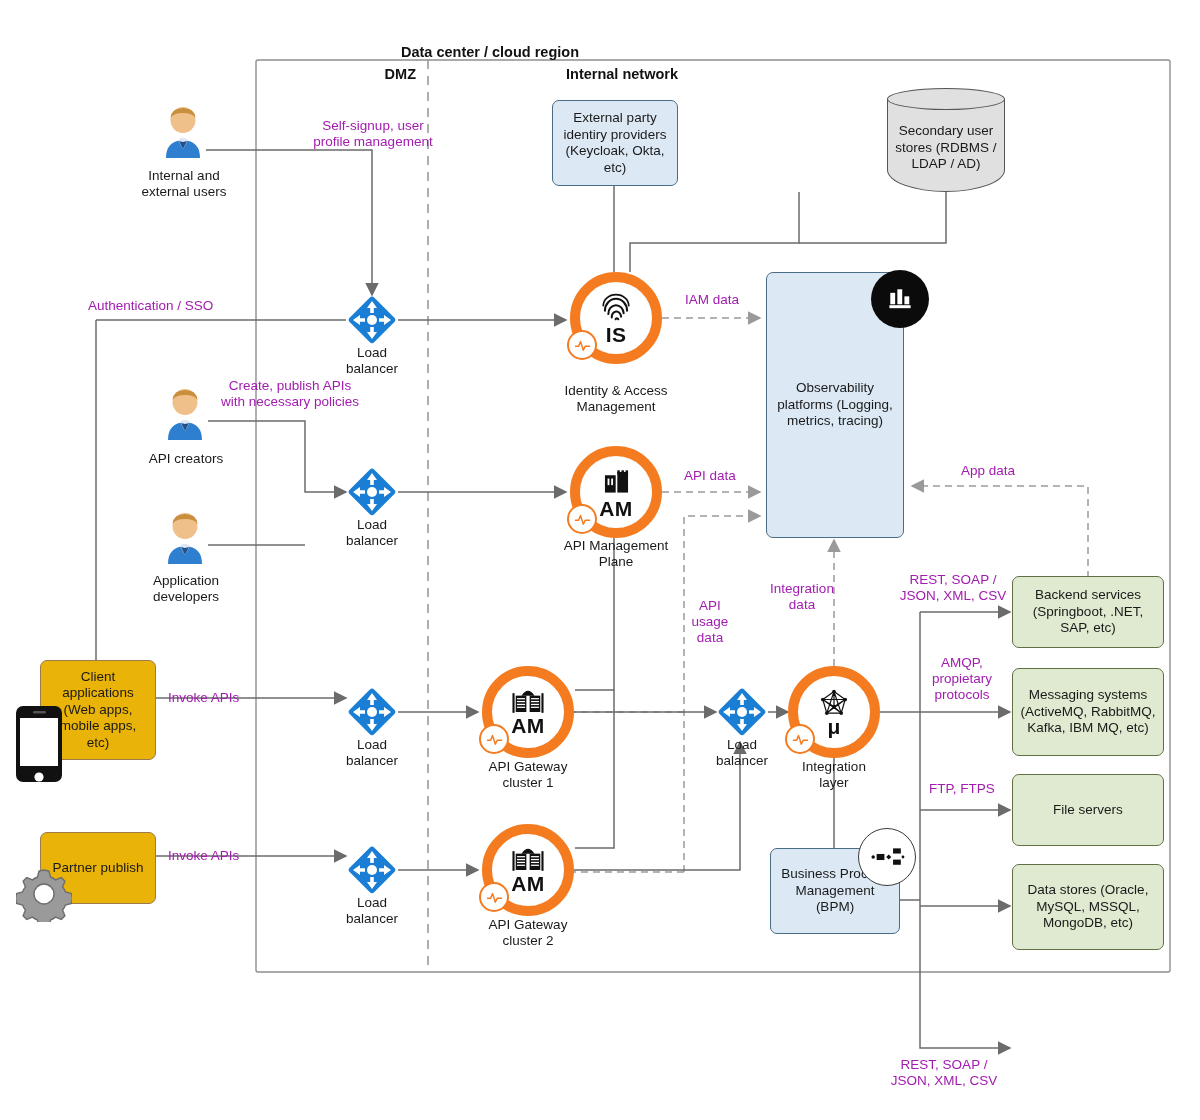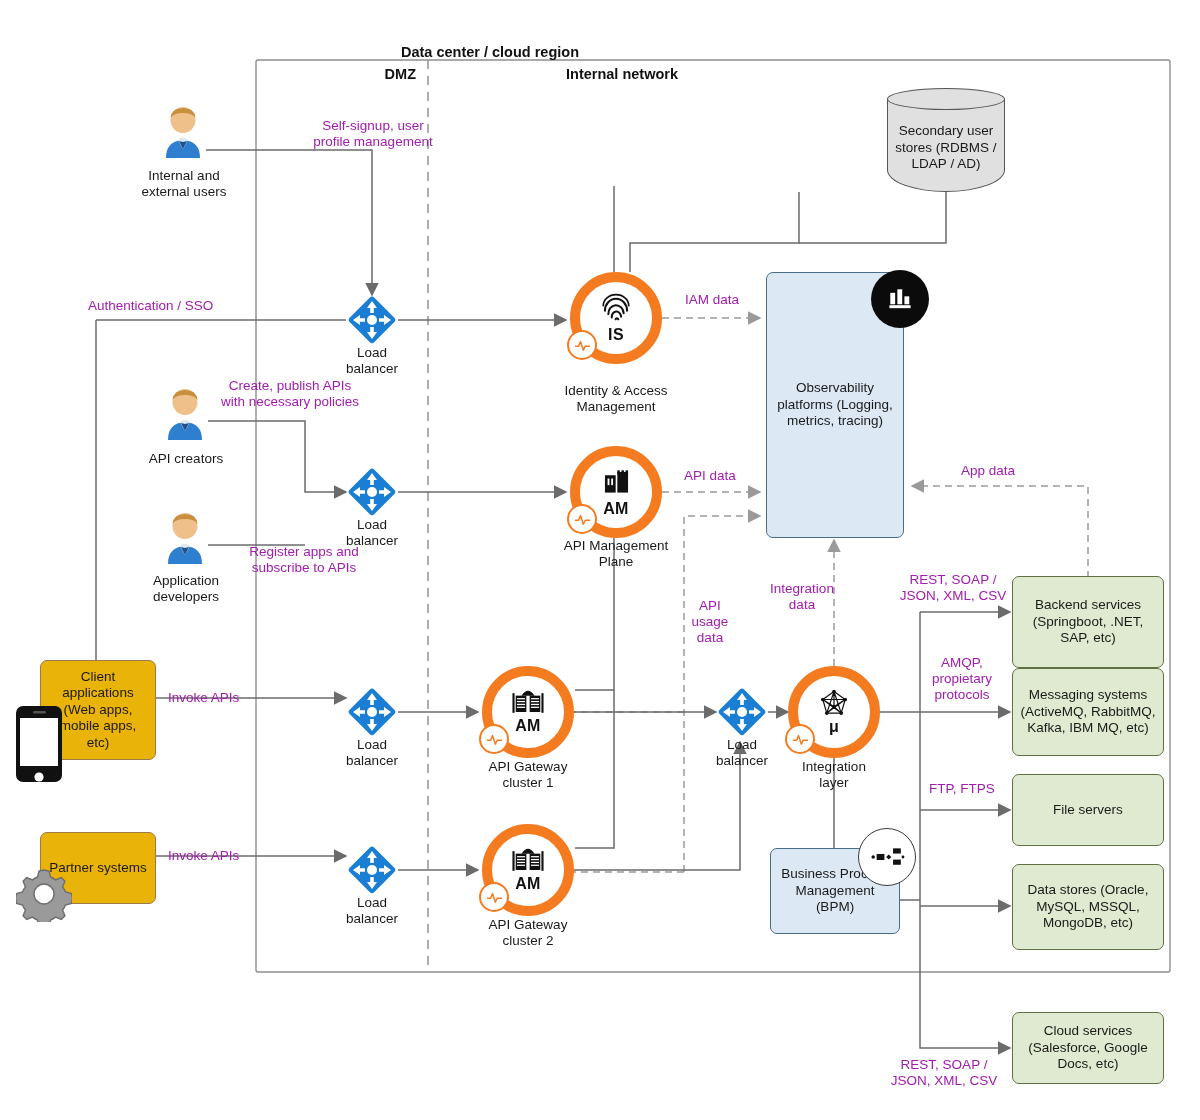--- a/index.html
+++ b/index.html
@@ -30,21 +30,21 @@
             border:1.4px solid #555;border-radius:50%;box-sizing:border-box;}
   .cyl .txt{position:absolute;left:0;right:0;top:22px;bottom:6px;display:flex;align-items:center;
             justify-content:center;text-align:center;font-size:13.5px;line-height:16.5px;padding:0 4px;}
 
   
   .onode{position:absolute;width:92px;height:92px;}
   .onode .ring{position:absolute;inset:0;border:10px solid #F47B20;border-radius:50%;
                background:#fff;box-sizing:border-box;}
   .onode .glyph{position:absolute;inset:0;display:flex;flex-direction:column;align-items:center;
                 justify-content:center;gap:0px;}
-  .onode .lbl{font-size:16px;font-weight:bold;color:#111;line-height:18px;letter-spacing:.4px;}
+  .onode .lbl{font-size:21px;font-weight:bold;color:#111;line-height:18px;letter-spacing:.4px;}
   .onode .pulse{position:absolute;left:-3px;bottom:4px;width:26px;height:26px;border-radius:50%;
                 background:#fff;border:2.5px solid #F47B20;display:flex;align-items:center;justify-content:center;}
 
   
   .chartbadge{position:absolute;width:58px;height:58px;border-radius:50%;background:#0b0b0b;
               display:flex;align-items:center;justify-content:center;}
   .bpmbadge{position:absolute;width:56px;height:56px;border-radius:50%;background:#fff;
             border:1.6px solid #3a3a3a;display:flex;align-items:center;justify-content:center;}
 
   
@@ -174,41 +174,40 @@
     </svg>
   </div>
   <div class="node-caption" style="left:112px;top:573px;width:148px;white-space:pre-line;">Application
 developers</div>
 
   <div class="edge-label" style="left:248px;top:118px;width:250px;white-space:pre-line;">Self-signup, user
 profile management</div>
   <div class="edge-label" style="left:88px;top:298px;width:180px;text-align:left;">Authentication / SSO</div>
   <div class="edge-label" style="left:186px;top:378px;width:208px;white-space:pre-line;">Create, publish APIs
 with necessary policies</div>
-  <div class="edge-label" style="left:200px;top:544px;width:208px;white-space:pre-line;">Register apps and
-subscribe to APIs</div>
   <div class="edge-label" style="left:168px;top:690px;width:120px;text-align:left;">Invoke APIs</div>
   <div class="edge-label" style="left:168px;top:848px;width:120px;text-align:left;">Invoke APIs</div>
   <div class="edge-label" style="left:662px;top:292px;width:100px;">IAM data</div>
   <div class="edge-label" style="left:660px;top:468px;width:100px;">API data</div>
   <div class="edge-label" style="left:938px;top:463px;width:100px;">App data</div>
   <div class="edge-label" style="left:676px;top:598px;width:68px;white-space:pre-line;">API
 usage
 data</div>
   <div class="edge-label" style="left:756px;top:581px;width:92px;white-space:pre-line;">Integration
 data</div>
   <div class="edge-label" style="left:888px;top:572px;width:130px;white-space:pre-line;">REST, SOAP /
 JSON, XML, CSV</div>
   <div class="edge-label" style="left:910px;top:655px;width:104px;white-space:pre-line;">AMQP,
 propietary
 protocols</div>
   <div class="edge-label" style="left:916px;top:781px;width:92px;">FTP, FTPS</div>
   <div class="edge-label" style="left:876px;top:1057px;width:136px;white-space:pre-line;">REST, SOAP /
 JSON, XML, CSV</div>
 
+  <div class="rbox box-blue" style="left:552px;top:100px;width:126px;height:86px;">External party identiry providers (Keycloak, Okta, etc)</div>
 
 
   <div class="cyl" style="left:887px;top:88px;width:118px;height:104px;">
     <div class="body"></div>
     <div class="top"></div>
     <div class="txt">Secondary user stores (RDBMS / LDAP / AD)</div>
   </div>
 
   <div class="rbox box-blue" style="left:766px;top:272px;width:138px;height:266px;">Observability platforms (Logging, metrics, tracing)</div>
   <div class="chartbadge" style="left:871px;top:270px;">
@@ -440,21 +439,21 @@
       <g fill="#111">
         <rect x="7" y="63" width="7" height="7"></rect>
           <rect x="16" y="63" width="7" height="7"></rect>
         <rect x="25" y="63" width="7" height="7"></rect>
           <rect x="34" y="63" width="7" height="7"></rect>
       </g>
       <circle cx="24" cy="72" r="4.6" fill="#fff"></circle>
     </svg>
   </div>
 
-  <div class="rbox box-orange" style="left:40px;top:832px;width:116px;height:72px;">Partner systems</div>
+  <div class="rbox box-orange" style="left:40px;top:832px;width:116px;height:72px;">Partner publish</div>
   <div class="gear" style="left:16px;top:866px;">
     <svg viewBox="0 0 56 56" width="56" height="56">
       <path d="M28 4 l5 1 l1.5 6 a17 17 0 0 1 5 2.9 l5.8-2.3 l3.6 3.6 l-2.3 5.8 a17 17 0 0 1 2.9 5 l6 1.5 l1 5 l-1 5 l-6 1.5 a17 17 0 0 1 -2.9 5 l2.3 5.8 l-3.6 3.6 l-5.8-2.3 a17 17 0 0 1 -5 2.9 l-1.5 6 l-5 1 l-5-1 l-1.5-6 a17 17 0 0 1 -5-2.9 l-5.8 2.3 l-3.6-3.6 l2.3-5.8 a17 17 0 0 1 -2.9-5 l-6-1.5 l-1-5 l1-5 l6-1.5 a17 17 0 0 1 2.9-5 l-2.3-5.8 l3.6-3.6 l5.8 2.3 a17 17 0 0 1 5-2.9 l1.5-6 z" fill="#9a9a9a" stroke="#6d6d6d" stroke-width="1.4"></path>
       <circle cx="28" cy="28" r="10" fill="#fff" stroke="#6d6d6d" stroke-width="1.4"></circle>
     </svg>
   </div>
 
   <div class="rbox box-blue" style="left:770px;top:848px;width:130px;height:86px;">Business Process Management (BPM)</div>
   <div class="bpmbadge" style="left:858px;top:828px;">
     <svg viewBox="0 0 44 44" width="38" height="38">
@@ -462,19 +461,18 @@
         <circle cx="6" cy="22" r="2"></circle>
         <rect x="10" y="18.5" width="9" height="7"></rect>
         <path d="M21 22 l3-3 l3 3 l-3 3z"></path>
         <rect x="29" y="12" width="9" height="6"></rect>
         <rect x="29" y="25" width="9" height="6"></rect>
         <circle cx="40.5" cy="22" r="1.6"></circle>
       </g>
     </svg>
   </div>
 
-  <div class="rbox box-green" style="left:1012px;top:576px;width:152px;height:92px;">Backend services (Springboot, .NET, SAP, etc)</div>
+  <div class="rbox box-green" style="left:1012px;top:576px;width:152px;height:72px;">Backend services (Springboot, .NET, SAP, etc)</div>
   <div class="rbox box-green" style="left:1012px;top:668px;width:152px;height:88px;">Messaging systems (ActiveMQ, RabbitMQ, Kafka, IBM MQ, etc)</div>
   <div class="rbox box-green" style="left:1012px;top:864px;width:152px;height:86px;">Data stores (Oracle, MySQL, MSSQL, MongoDB, etc)</div>
   <div class="rbox box-green" style="left:1012px;top:774px;width:152px;height:72px;">File servers</div>
-  <div class="rbox box-green" style="left:1012px;top:1012px;width:152px;height:72px;">Cloud services (Salesforce, Google Docs, etc)</div>
 
 </div>
 
 </body></html>

